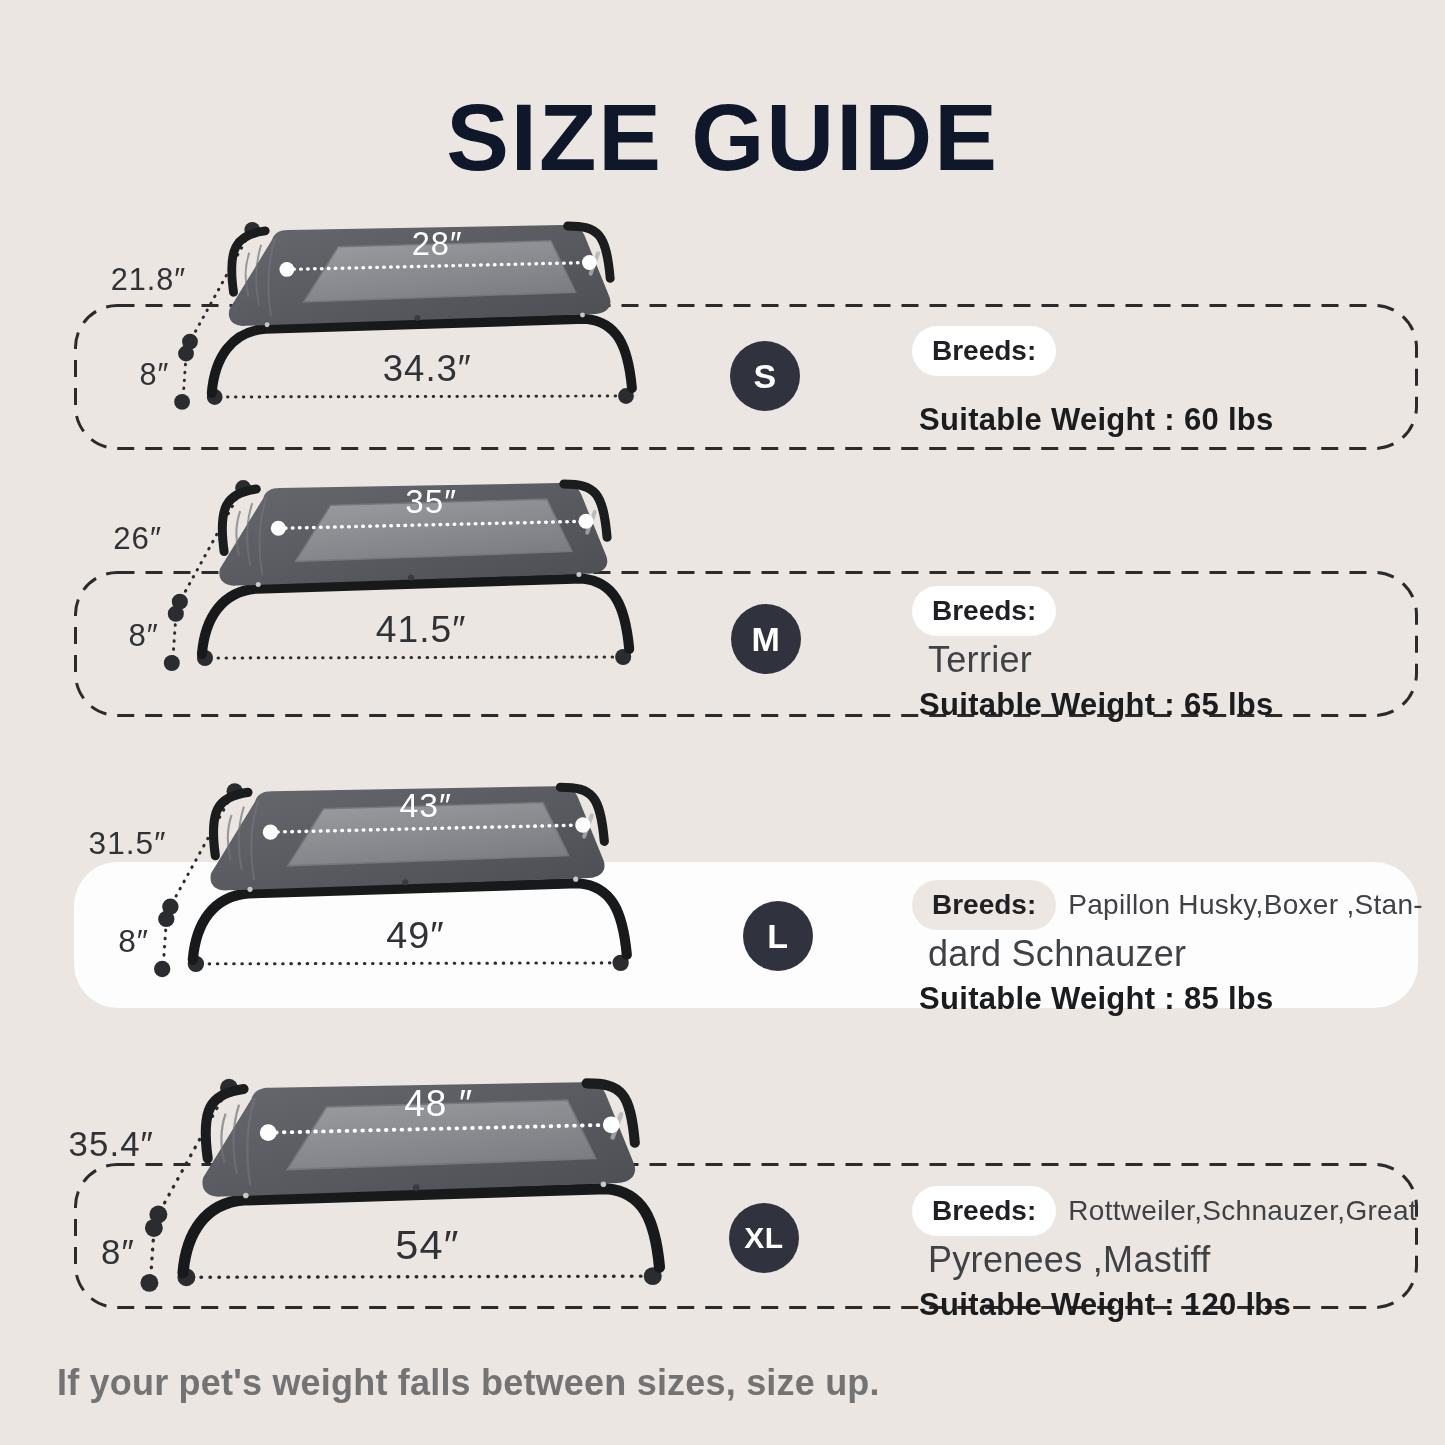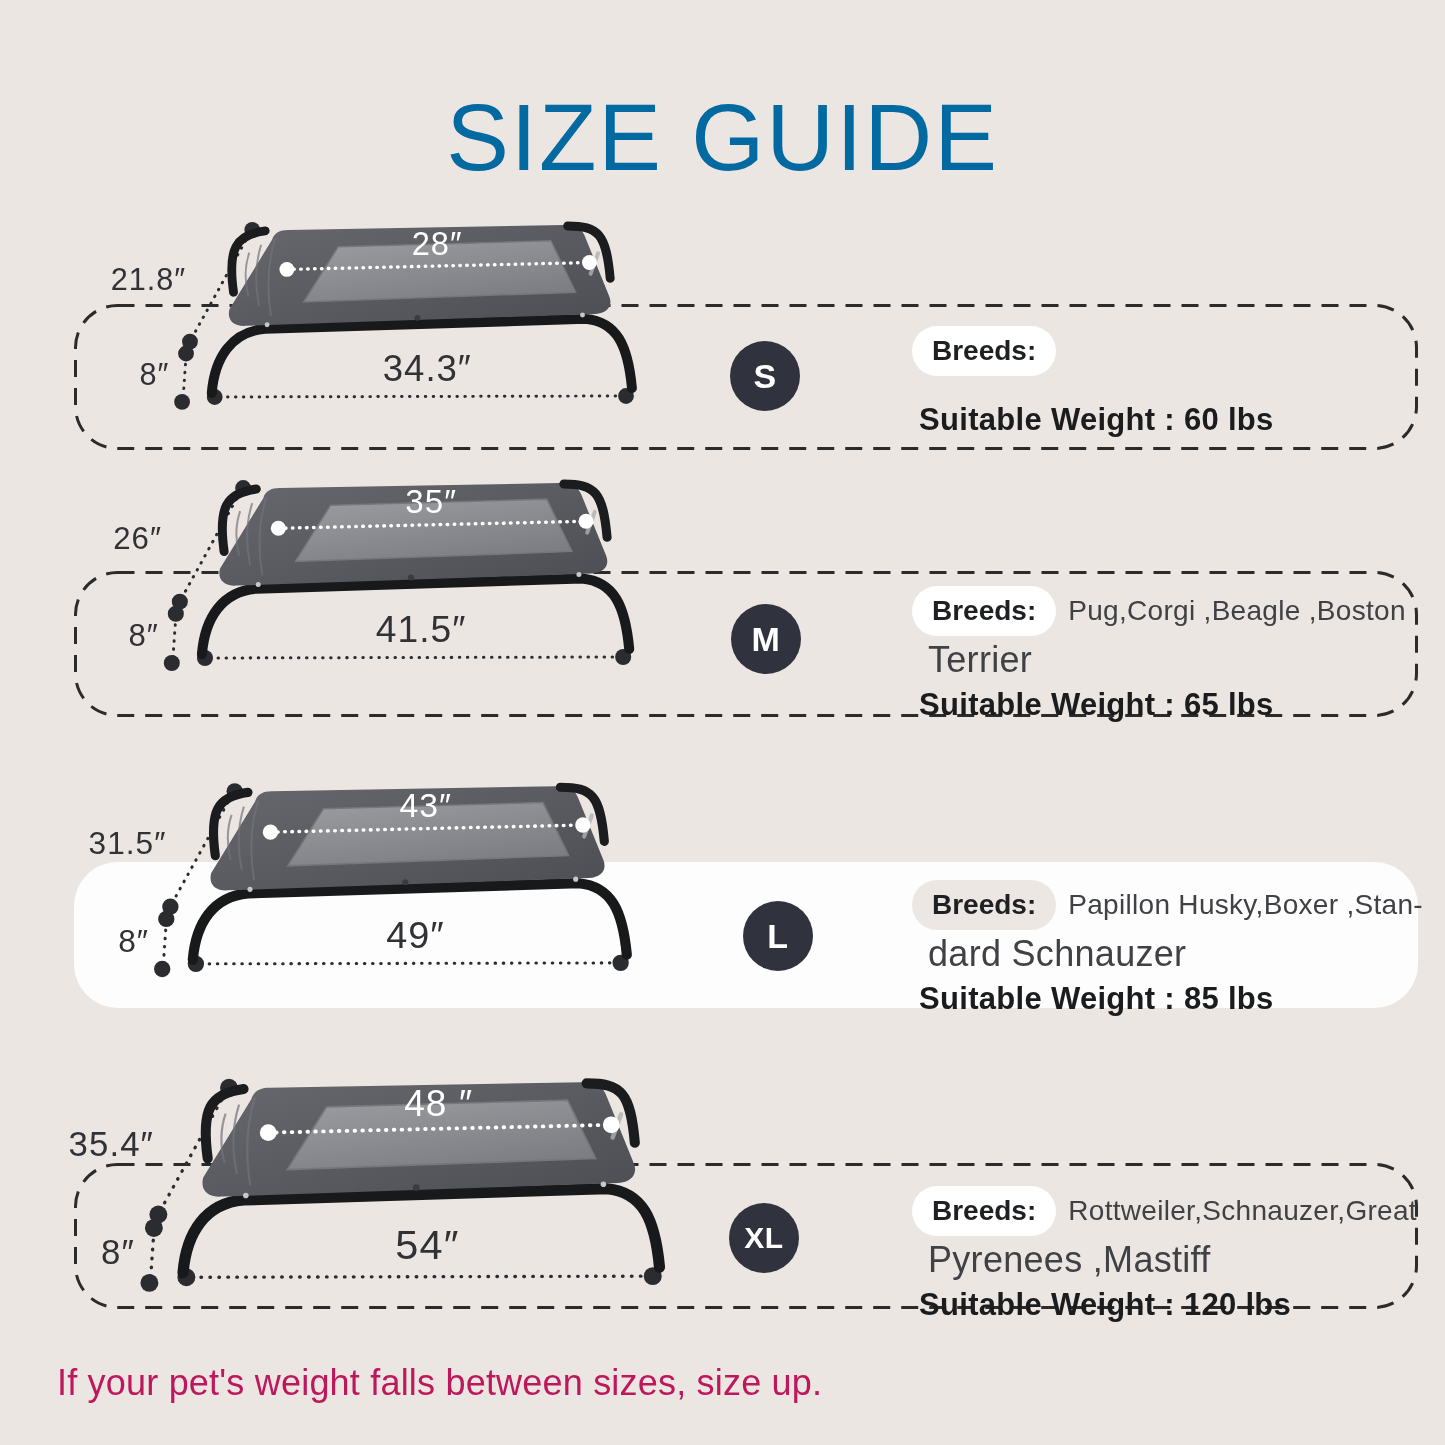--- a/index.html
+++ b/index.html
@@ -3,22 +3,22 @@
 <meta charset="utf-8">
 <style>
   html,body { margin:0; padding:0; }
   #canvas {
     position:relative; width:1445px; height:1445px;
     background:#ece6e2; overflow:hidden;
     font-family:"Liberation Sans", sans-serif;
   }
   .title {
     position:absolute; top:84px; left:0; right:0;
-    text-align:center; font-size:94px; font-weight:400;
-    letter-spacing:2px; color:#0369a1; margin:0;
+    text-align:center; font-size:94px; font-weight:700;
+    letter-spacing:2px; color:#0f172a; margin:0;
   }
   .row { position:absolute; inset:0;margin-left:24px; }
   .boxsvg { position:absolute; }
   .whitebox {
     position:absolute; left:50px; width:1344px; height:146px;
     background:#fdfdfd; border-radius:44px;
   }
   .bed { position:absolute; overflow:visible; }
   .badge {
     position:absolute; width:70px; height:70px; border-radius:50%;
@@ -38,21 +38,21 @@
     font-size:36px; color:#3f4145; letter-spacing:0.3px;
     line-height:43px; margin-left:16px; margin-top:2px;
   }
   .line2:empty { height:18px; }
   .weight {
     font-size:31px; font-weight:700; color:#1b1c1e;
     margin-left:7px; margin-top:6px; letter-spacing:0.3px;
   }
   .note {
     position:absolute; left:57px; top:1362px; font-size:36px;
-    font-weight:400; color:#be185d; letter-spacing:0.2px;text-align:right;
+    font-weight:700; color:#737373; letter-spacing:0.2px;text-align:right;
   }
   
   .frame { fill:none; stroke:#18191b; stroke-width:10; stroke-linecap:round; }
   .tube  { fill:none; stroke:#1b1c1e; stroke-width:9;  stroke-linecap:round; }
   .wave  { fill:none; stroke:#72747a; stroke-width:2; opacity:0.7; }
   .mline { fill:none; stroke:#2b2c30; stroke-width:3; stroke-linecap:round;
            stroke-dasharray:0.5 7.5; }
   .mdot  { fill:#2b2c30; }
   .wline { fill:none; stroke:#ffffff; stroke-width:3.5; stroke-linecap:round;
            stroke-dasharray:0.5 6.5; }
@@ -146,21 +146,20 @@
       <use href="#bed-art"></use>
       <text class="dim dim-top" x="340" y="40">35″</text>
       <text class="dim" x="48" y="76">26″</text>
       <text class="dim" x="54" y="172">8″</text>
       <text class="dim dim-bottom" x="330" y="168">41.5″</text>
     </svg>
     <div class="badge" style="left:707px;top:604px">M</div>
     <div class="row-text" style="top:586px">
       <div class="breeds-line">
         <span class="pill">Breeds:</span>
-        <span class="breeds-rest">Pug,Corgi ,Beagle ,Boston</span>
       </div>
       <div class="line2">Terrier</div>
       <div class="weight">Suitable Weight : 65 lbs</div>
     </div>
   </section>
 
   <section class="row row-l">
     <div class="whitebox" style="top:862px"></div>
     <svg class="bed" viewBox="0 0 620 190" style="left:54px;top:776px;width:634px;height:194px">
       <use href="#bed-art"></use>

